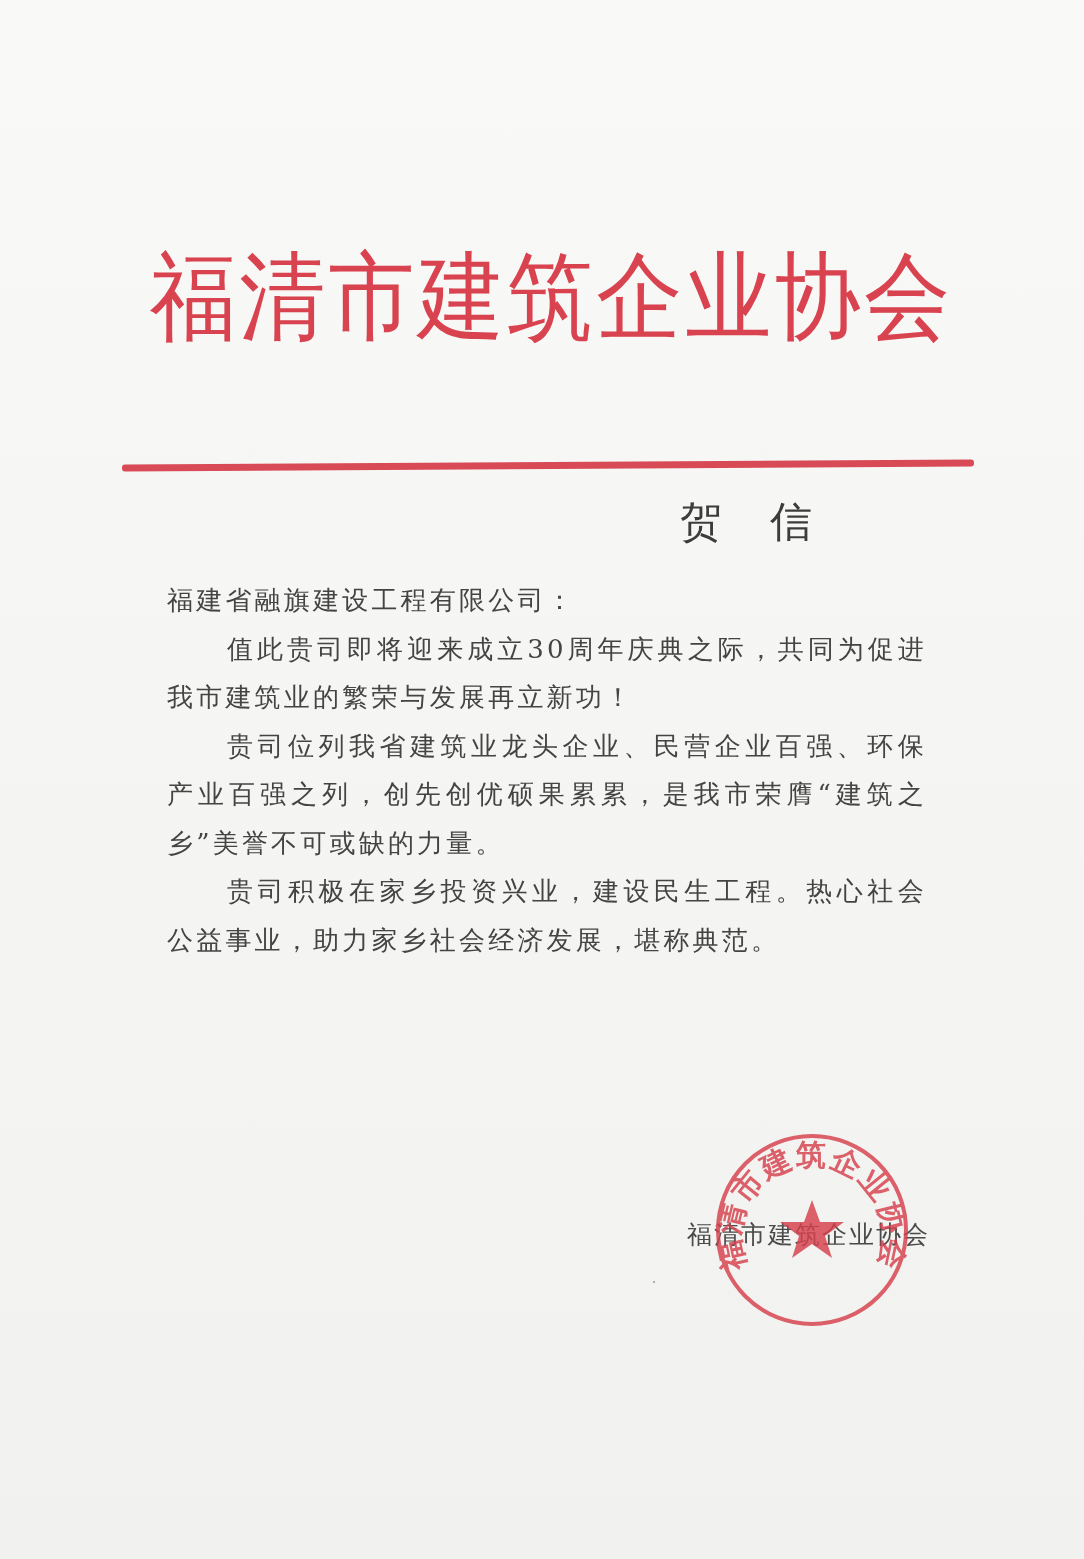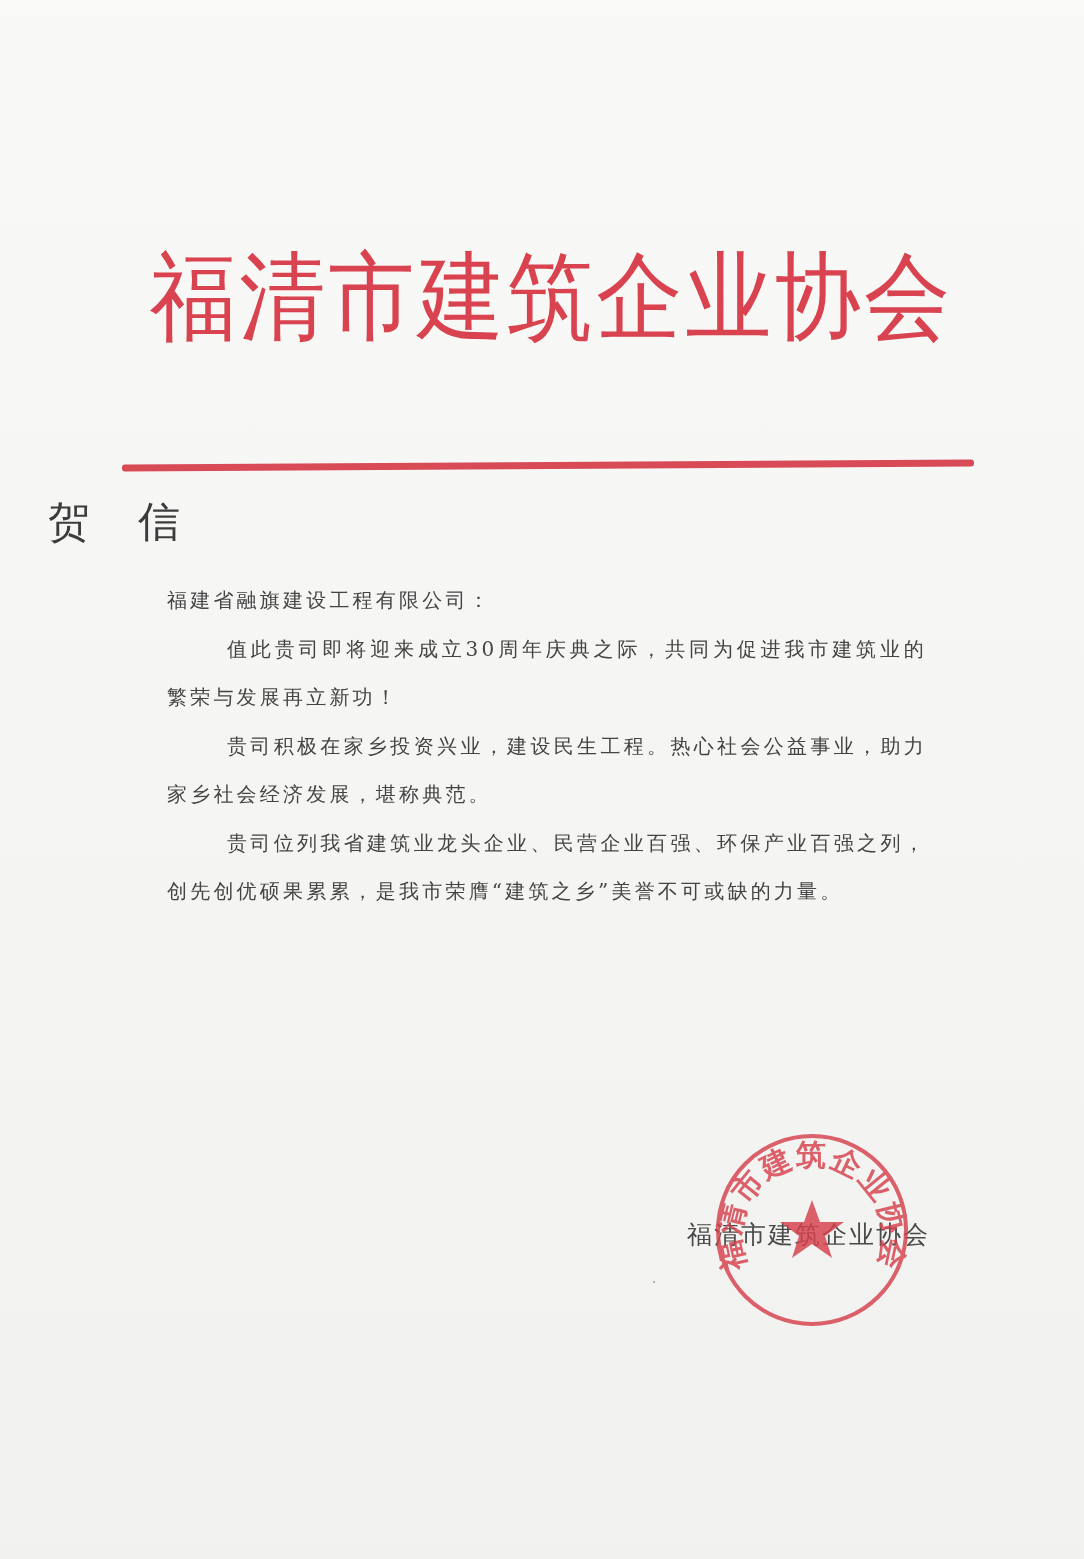--- a/index.html
+++ b/index.html
@@ -22,28 +22,28 @@
     font-size: 86px; line-height: 120px;
     color: #d9434f; letter-spacing: 0;
   }
   .letterhead span { display: inline-block; transform: scaleY(1.12); }
   .red-rule {
     position: absolute; left: 122px; top: 462px; width: 852px; height: 7px;
     background: #d84a55; border-radius: 3px;
     transform: rotate(-0.35deg);
   }
   .doc-title {
-    position: absolute; left: 0; top: 490px; width: 860px; text-align: left;
+    position: absolute; left: 0; top: 490px; width: 860px; text-align: right;
     font-family: "DejaVu Sans", "Liberation Sans", sans-serif;
     font-size: 42px; line-height: 64px; color: #3c3c3c; letter-spacing: 48px;
     padding-left: 48px; box-sizing: border-box;
   }
   .body-text {
     position: absolute; left: 167px; top: 576px; width: 760px;
-    font-size: 20px; line-height: 48.5px; letter-spacing: 3.2px;
+    font-size: 26px; line-height: 48.5px; letter-spacing: 3.2px;
     color: #444;
   }
   .salutation { margin: 0; }
   .para { margin: 0; text-indent: 60px; text-align: justify; }
   .signature {
     position: absolute; left: 640px; top: 1210px; width: 290px; text-align: right;
     font-size: 25px; line-height: 50px; color: #4a4a4a; letter-spacing: 2px;
   }
   .seal {
     position: absolute; left: 712px; top: 1130px; width: 200px; height: 200px;
@@ -68,22 +68,22 @@
     <span>会</span>
   </div>
 
   <div class="red-rule"></div>
 
   <div class="doc-title">贺信</div>
 
   <div class="body-text">
     <p class="salutation">福建省融旗建设工程有限公司：</p>
     <p class="para">值此贵司即将迎来成立30周年庆典之际，共同为促进我市建筑业的繁荣与发展再立新功！</p>
+    <p class="para">贵司位列我省建筑业龙头企业、民营企业百强、环保产业百强之列，创先创优硕果累累，是我市荣膺“建筑之乡”美誉不可或缺的力量。</p>
     <p class="para">贵司积极在家乡投资兴业，建设民生工程。热心社会公益事业，助力家乡社会经济发展，堪称典范。</p>
-    <p class="para">贵司位列我省建筑业龙头企业、民营企业百强、环保产业百强之列，创先创优硕果累累，是我市荣膺“建筑之乡”美誉不可或缺的力量。</p>
   </div>
 
   <div class="signature">
     <div>福清市建筑企业协会</div>
   </div>
 
   <div class="dot"></div>
 
   <svg class="seal" viewBox="0 0 200 200" xmlns="http://www.w3.org/2000/svg">
     <defs>

